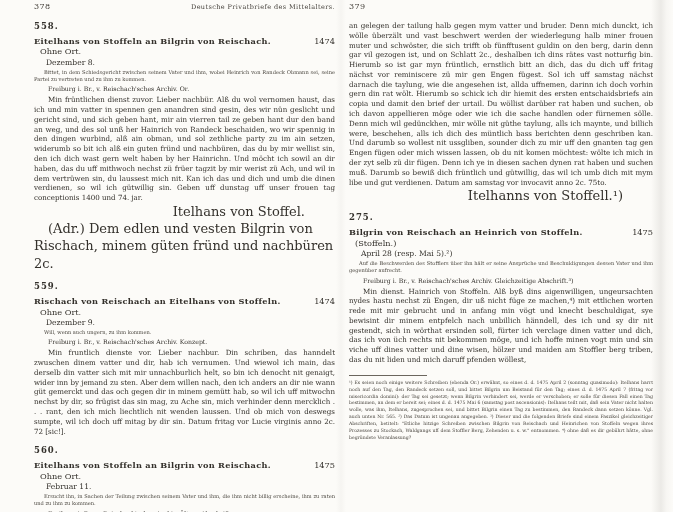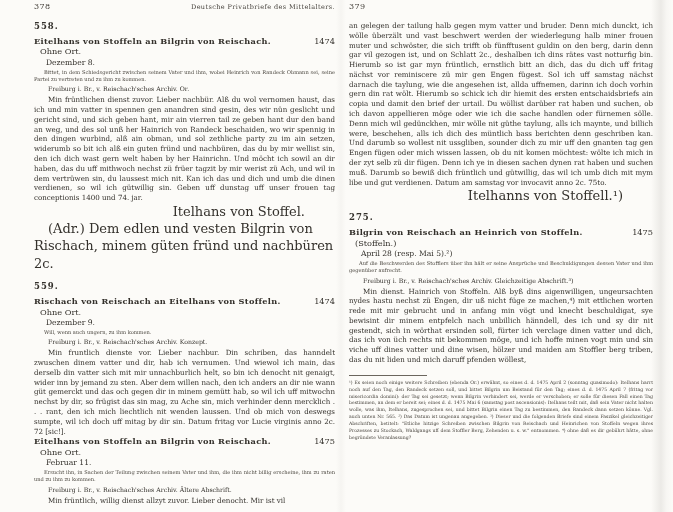--- a/index.html
+++ b/index.html
@@ -69,20 +69,21 @@
       <span class="parties">Rischach von Reischach an Eitelhans von Stoffeln.</span>
       <span class="place">Ohne Ort.</span>
     </div>
     <div class="head-date">Dezember 9.</div>
     <div class="regest">Will, wenn auch ungern, zu ihm kommen.</div>
     <div class="source">Freiburg i. Br., v. Reischach'sches Archiv.  Konzept.</div>
     <p class="body-text">Min fruntlich dienste vor. Lieber nachbur. Din schriben, das hanndelt zwuschen dinem vatter und dir, hab ich vernumen. Und wiewol ich main, das derselb din vatter sich mit mir unnachburlich helt, so bin ich denocht nit genaigt, wider inn by jemand zu sten. Aber dem willen nach, den ich anders an dir nie wann güt gemerckt und das och gegen dir in minem gemütt hab, so wil ich uff mitwochn nechst by dir, so frügist das sin mag, zu Ache sin, mich verhinder denn mercklich . . . rant, den ich mich liechtlich nit wenden laussen. Und ob mich von deswegs sumpte, wil ich doch uff mitag by dir sin. Datum fritag vor Lucie virginis anno 2c. 72 [sic!].</p>
   </div>
 
   <div>
+    <div class="entry-number">560.</div>
     <div class="head-line">
       <span class="year">1475</span>
       <span class="parties">Eitelhans von Stoffeln an Bilgrin von Reischach.</span>
       <span class="place">Ohne Ort.</span>
     </div>
     <div class="head-date">Februar 11.</div>
     <div class="regest">Ersucht ihn, in Sachen der Teilung zwischen seinem Vater und ihm, die ihm nicht billig erscheine, ihm zu raten und zu ihm zu kommen.</div>
     <div class="source">Freiburg i. Br., v. Reischach'sches Archiv.  Ältere Abschrift.</div>
     <p class="body-text">Min früntlich, willig dienst allzyt zuvor.  Lieber denocht.  Mir ist vil</p>
   </div>

